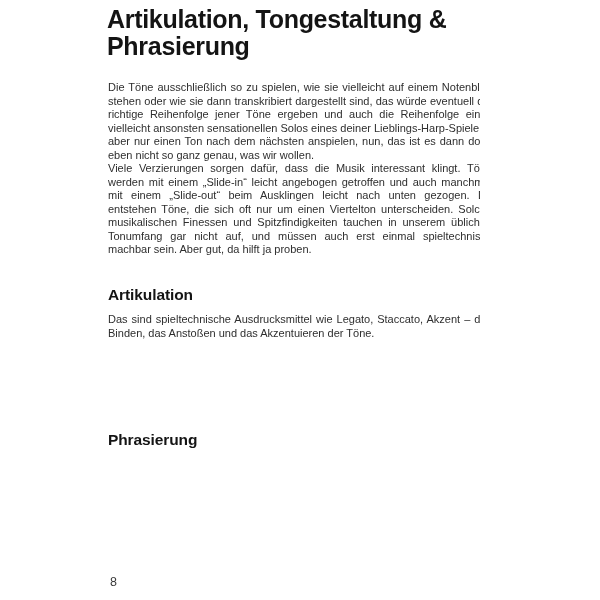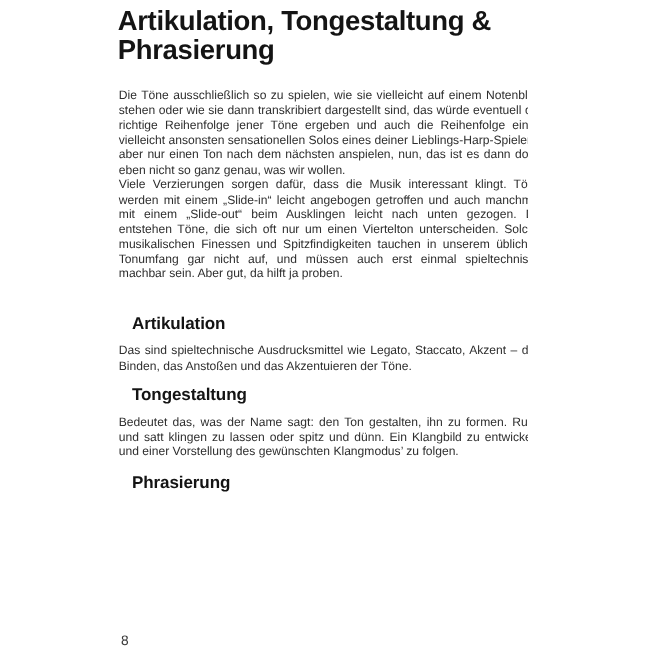--- a/index.html
+++ b/index.html
@@ -40,21 +40,21 @@
     hyphens: auto;
     -webkit-hyphens: auto;
   }
   .intro p { margin: 0; }
   .sec {
     position: absolute;
     left: 108px;
     width: 384px;
   }
   .sec h2 {
-    margin: 0 0 9px 12px;
+    margin: 0 0 9px 0;
     font-size: 15.5px;
     line-height: 18px;
     font-weight: bold;
     letter-spacing: -0.1px;
     color: #141414;
   }
   .sec p {
     margin: 0;
     font-size: 11px;
     line-height: 13.5px;
@@ -86,24 +86,20 @@
   <div class="intro">
     <p>Die Töne ausschließlich so zu spielen, wie sie vielleicht auf einem Notenblatt stehen oder wie sie dann transkribiert dargestellt sind, das würde eventuell die richtige Reihenfolge jener Töne ergeben und auch die Reihenfolge eines vielleicht ansonsten sensationellen Solos eines deiner Lieblings-Harp-Spieler – aber nur einen Ton nach dem nächsten anspielen, nun, das ist es dann doch eben nicht so ganz genau, was wir wollen.</p>
     <p>Viele Verzierungen sorgen dafür, dass die Musik interessant klingt. Töne werden mit einem „Slide-in“ leicht angebogen getroffen und auch manchmal mit einem „Slide-out“ beim Ausklingen leicht nach unten gezogen. Da entstehen Töne, die sich oft nur um einen Viertelton unterscheiden. Solche musikalischen Finessen und Spitzfindigkeiten tauchen in unserem üblichen Tonumfang gar nicht auf, und müssen auch erst einmal spieltechnisch machbar sein. Aber gut, da hilft ja proben.</p>
   </div>
 
   <section class="sec sec-1">
     <h2>Artikulation</h2>
     <p>Das sind spieltechnische Ausdrucksmittel wie Legato, Staccato, Akzent – das Binden, das Anstoßen und das Akzentuieren der Töne.</p>
   </section>
 
-  <section class="sec sec-2">
-    <h2>Tongestaltung</h2>
-    <p>Bedeutet das, was der Name sagt: den Ton gestalten, ihn zu formen. Rund und satt klingen zu lassen oder spitz und dünn. Ein Klangbild zu entwickeln und einer Vorstellung des gewünschten Klangmodus’ zu folgen.</p>
-  </section>
 
   <section class="sec sec-3">
     <h2>Phrasierung</h2>
   </section>
 
   <div class="pagenum">8</div>
 
 </div>
 
 </body></html>

